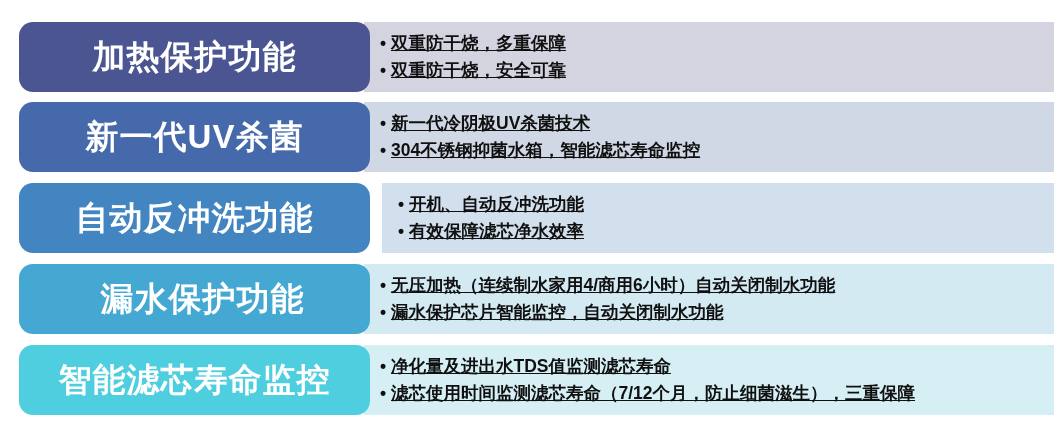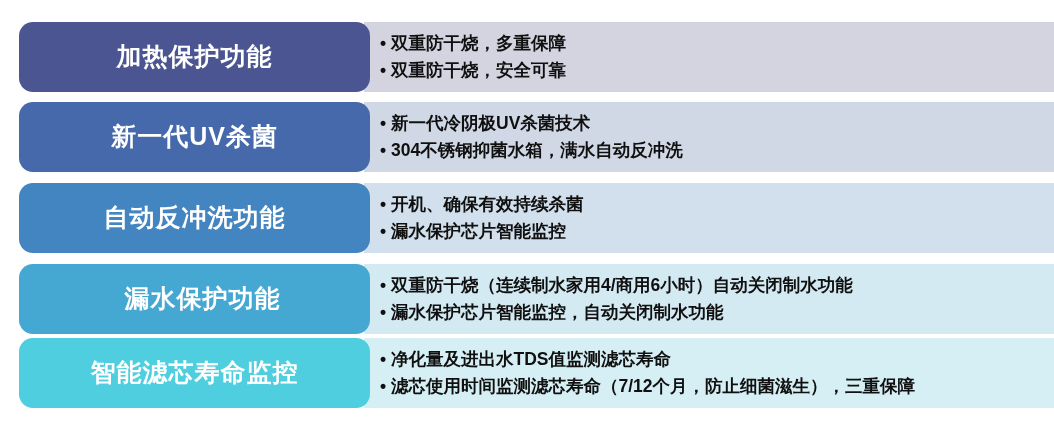--- a/index.html
+++ b/index.html
@@ -37,21 +37,21 @@
     border-radius: 14px;
     display: flex;
     align-items: center;
     justify-content: center;
     box-sizing: border-box;
     flex: 0 0 auto;
   }
 
   .row-label-text {
     color: #ffffff;
-    font-size: 25px;
+    font-size: 33px;
     font-weight: bold;
     letter-spacing: 1px;
     line-height: 1.1;
     text-align: center;
     white-space: nowrap;
   }
 
   .row-content {
     position: relative;
     z-index: 1;
@@ -77,20 +77,21 @@
   .bullet-dot {
     flex: 0 0 auto;
     width: 11px;
     color: #101010;
     font-size: 17.5px;
     line-height: 1.55;
   }
 
   .bullet-text {
     flex: 0 1 auto;
+    text-decoration: underline;
   }
 </style>
 </head>
 <body>
 
 <div id="feature-board">
     <div class="feature-row" style="top: 22px; height: 70px;">
       <div class="row-label" style="background: rgb(74, 85, 145); height: 70px;">
         <div class="row-label-text">加热保护功能</div>
       </div>
@@ -109,55 +110,55 @@
       <div class="row-label" style="background: rgb(69, 105, 170); height: 70px;">
         <div class="row-label-text">新一代UV杀菌</div>
       </div>
       <div class="row-content" style="background: rgb(209, 216, 229); height: 70px;">
         <div class="bullet-line">
           <span class="bullet-dot">•</span>
           <span class="bullet-text">新一代冷阴极UV杀菌技术</span>
         </div>
         <div class="bullet-line">
           <span class="bullet-dot">•</span>
-          <span class="bullet-text">304不锈钢抑菌水箱，满水自动反冲洗</span>
+          <span class="bullet-text">304不锈钢抑菌水箱，智能滤芯寿命监控</span>
         </div>
       </div>
     </div>
-    <div class="feature-row" style="top: 183px; height: 70px;">
+    <div class="feature-row" style="top: 183px; height: 70px; gap: 18px;">
       <div class="row-label" style="background: rgb(66, 133, 192); height: 70px;">
         <div class="row-label-text">自动反冲洗功能</div>
       </div>
       <div class="row-content" style="background: rgb(210, 223, 236); height: 70px;">
         <div class="bullet-line">
           <span class="bullet-dot">•</span>
-          <span class="bullet-text">开机、确保有效持续杀菌</span>
+          <span class="bullet-text">开机、自动反冲洗功能</span>
         </div>
         <div class="bullet-line">
           <span class="bullet-dot">•</span>
-          <span class="bullet-text">漏水保护芯片智能监控</span>
+          <span class="bullet-text">有效保障滤芯净水效率</span>
         </div>
       </div>
     </div>
     <div class="feature-row" style="top: 264px; height: 70px;">
       <div class="row-label" style="background: rgb(69, 168, 211); height: 70px; padding-left: 16px;">
         <div class="row-label-text">漏水保护功能</div>
       </div>
       <div class="row-content" style="background: rgb(212, 234, 243); height: 70px;">
         <div class="bullet-line">
           <span class="bullet-dot">•</span>
-          <span class="bullet-text">双重防干烧（连续制水家用4/商用6小时）自动关闭制水功能</span>
+          <span class="bullet-text">无压加热（连续制水家用4/商用6小时）自动关闭制水功能</span>
         </div>
         <div class="bullet-line">
           <span class="bullet-dot">•</span>
           <span class="bullet-text">漏水保护芯片智能监控，自动关闭制水功能</span>
         </div>
       </div>
     </div>
-    <div class="feature-row" style="top: 338px; height: 70px;">
+    <div class="feature-row" style="top: 345px; height: 70px;">
       <div class="row-label" style="background: rgb(78, 206, 222); height: 70px;">
         <div class="row-label-text">智能滤芯寿命监控</div>
       </div>
       <div class="row-content" style="background: rgb(214, 239, 244); height: 70px;">
         <div class="bullet-line">
           <span class="bullet-dot">•</span>
           <span class="bullet-text">净化量及进出水TDS值监测滤芯寿命</span>
         </div>
         <div class="bullet-line">
           <span class="bullet-dot">•</span>

